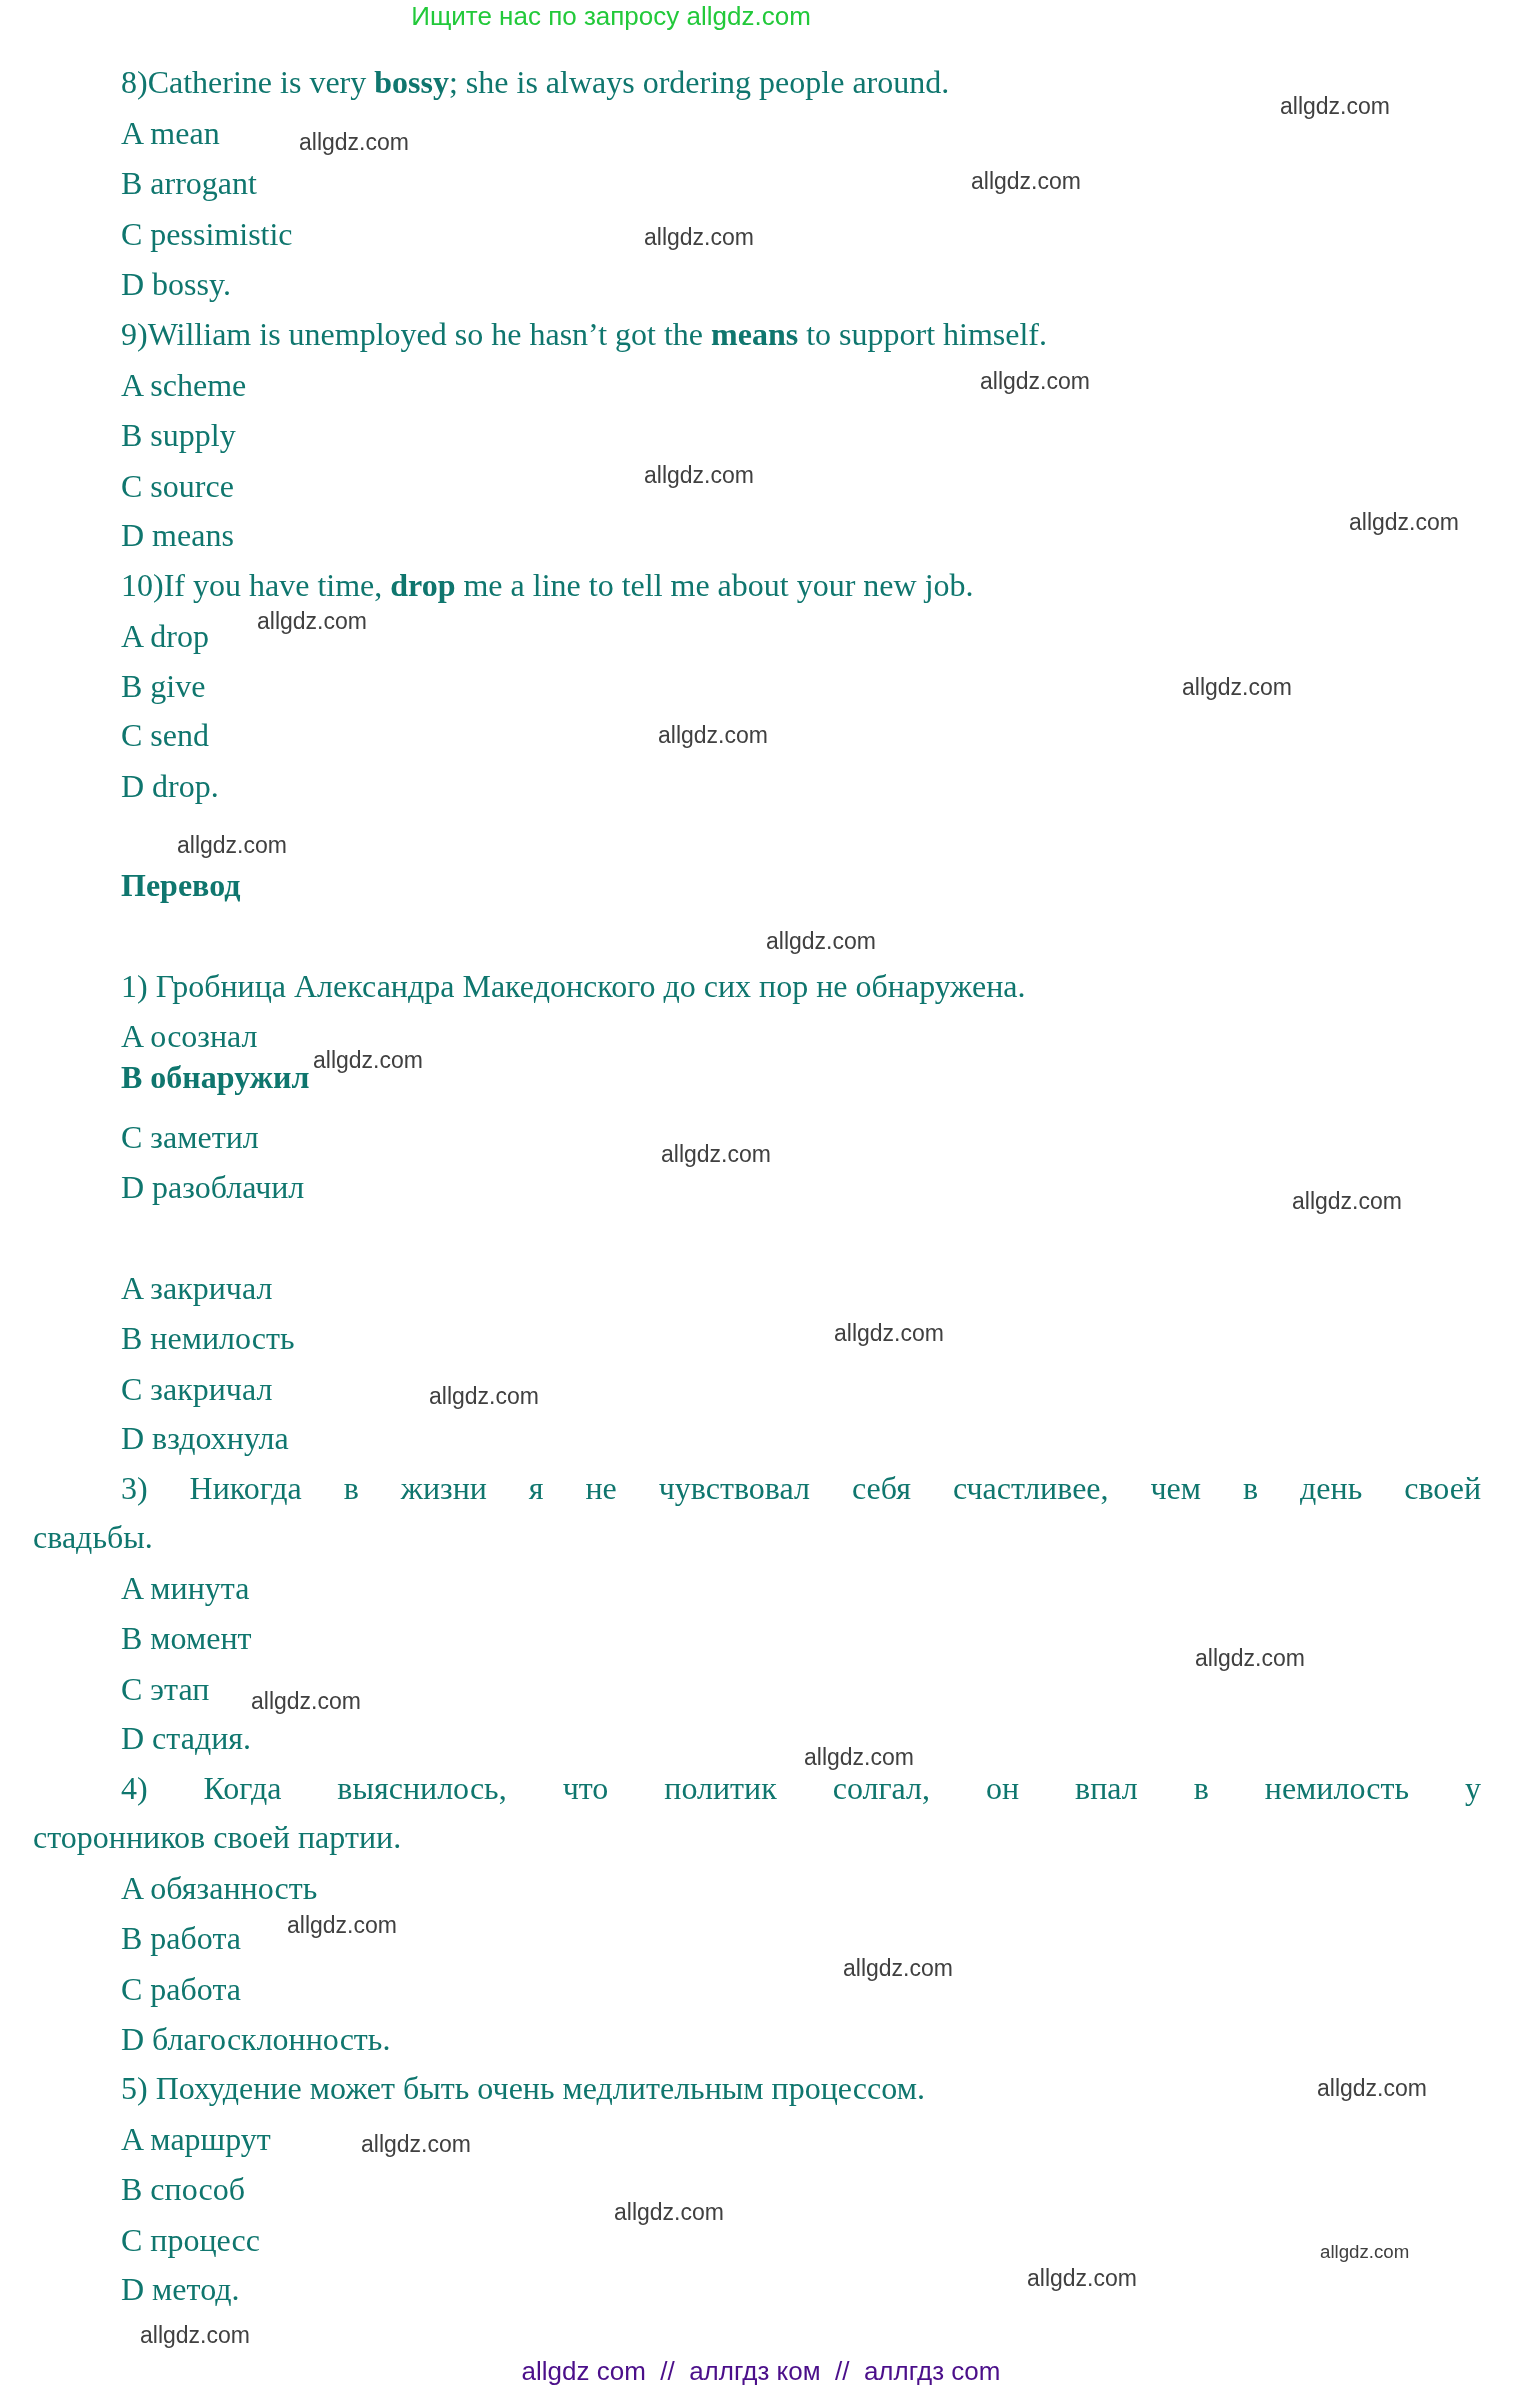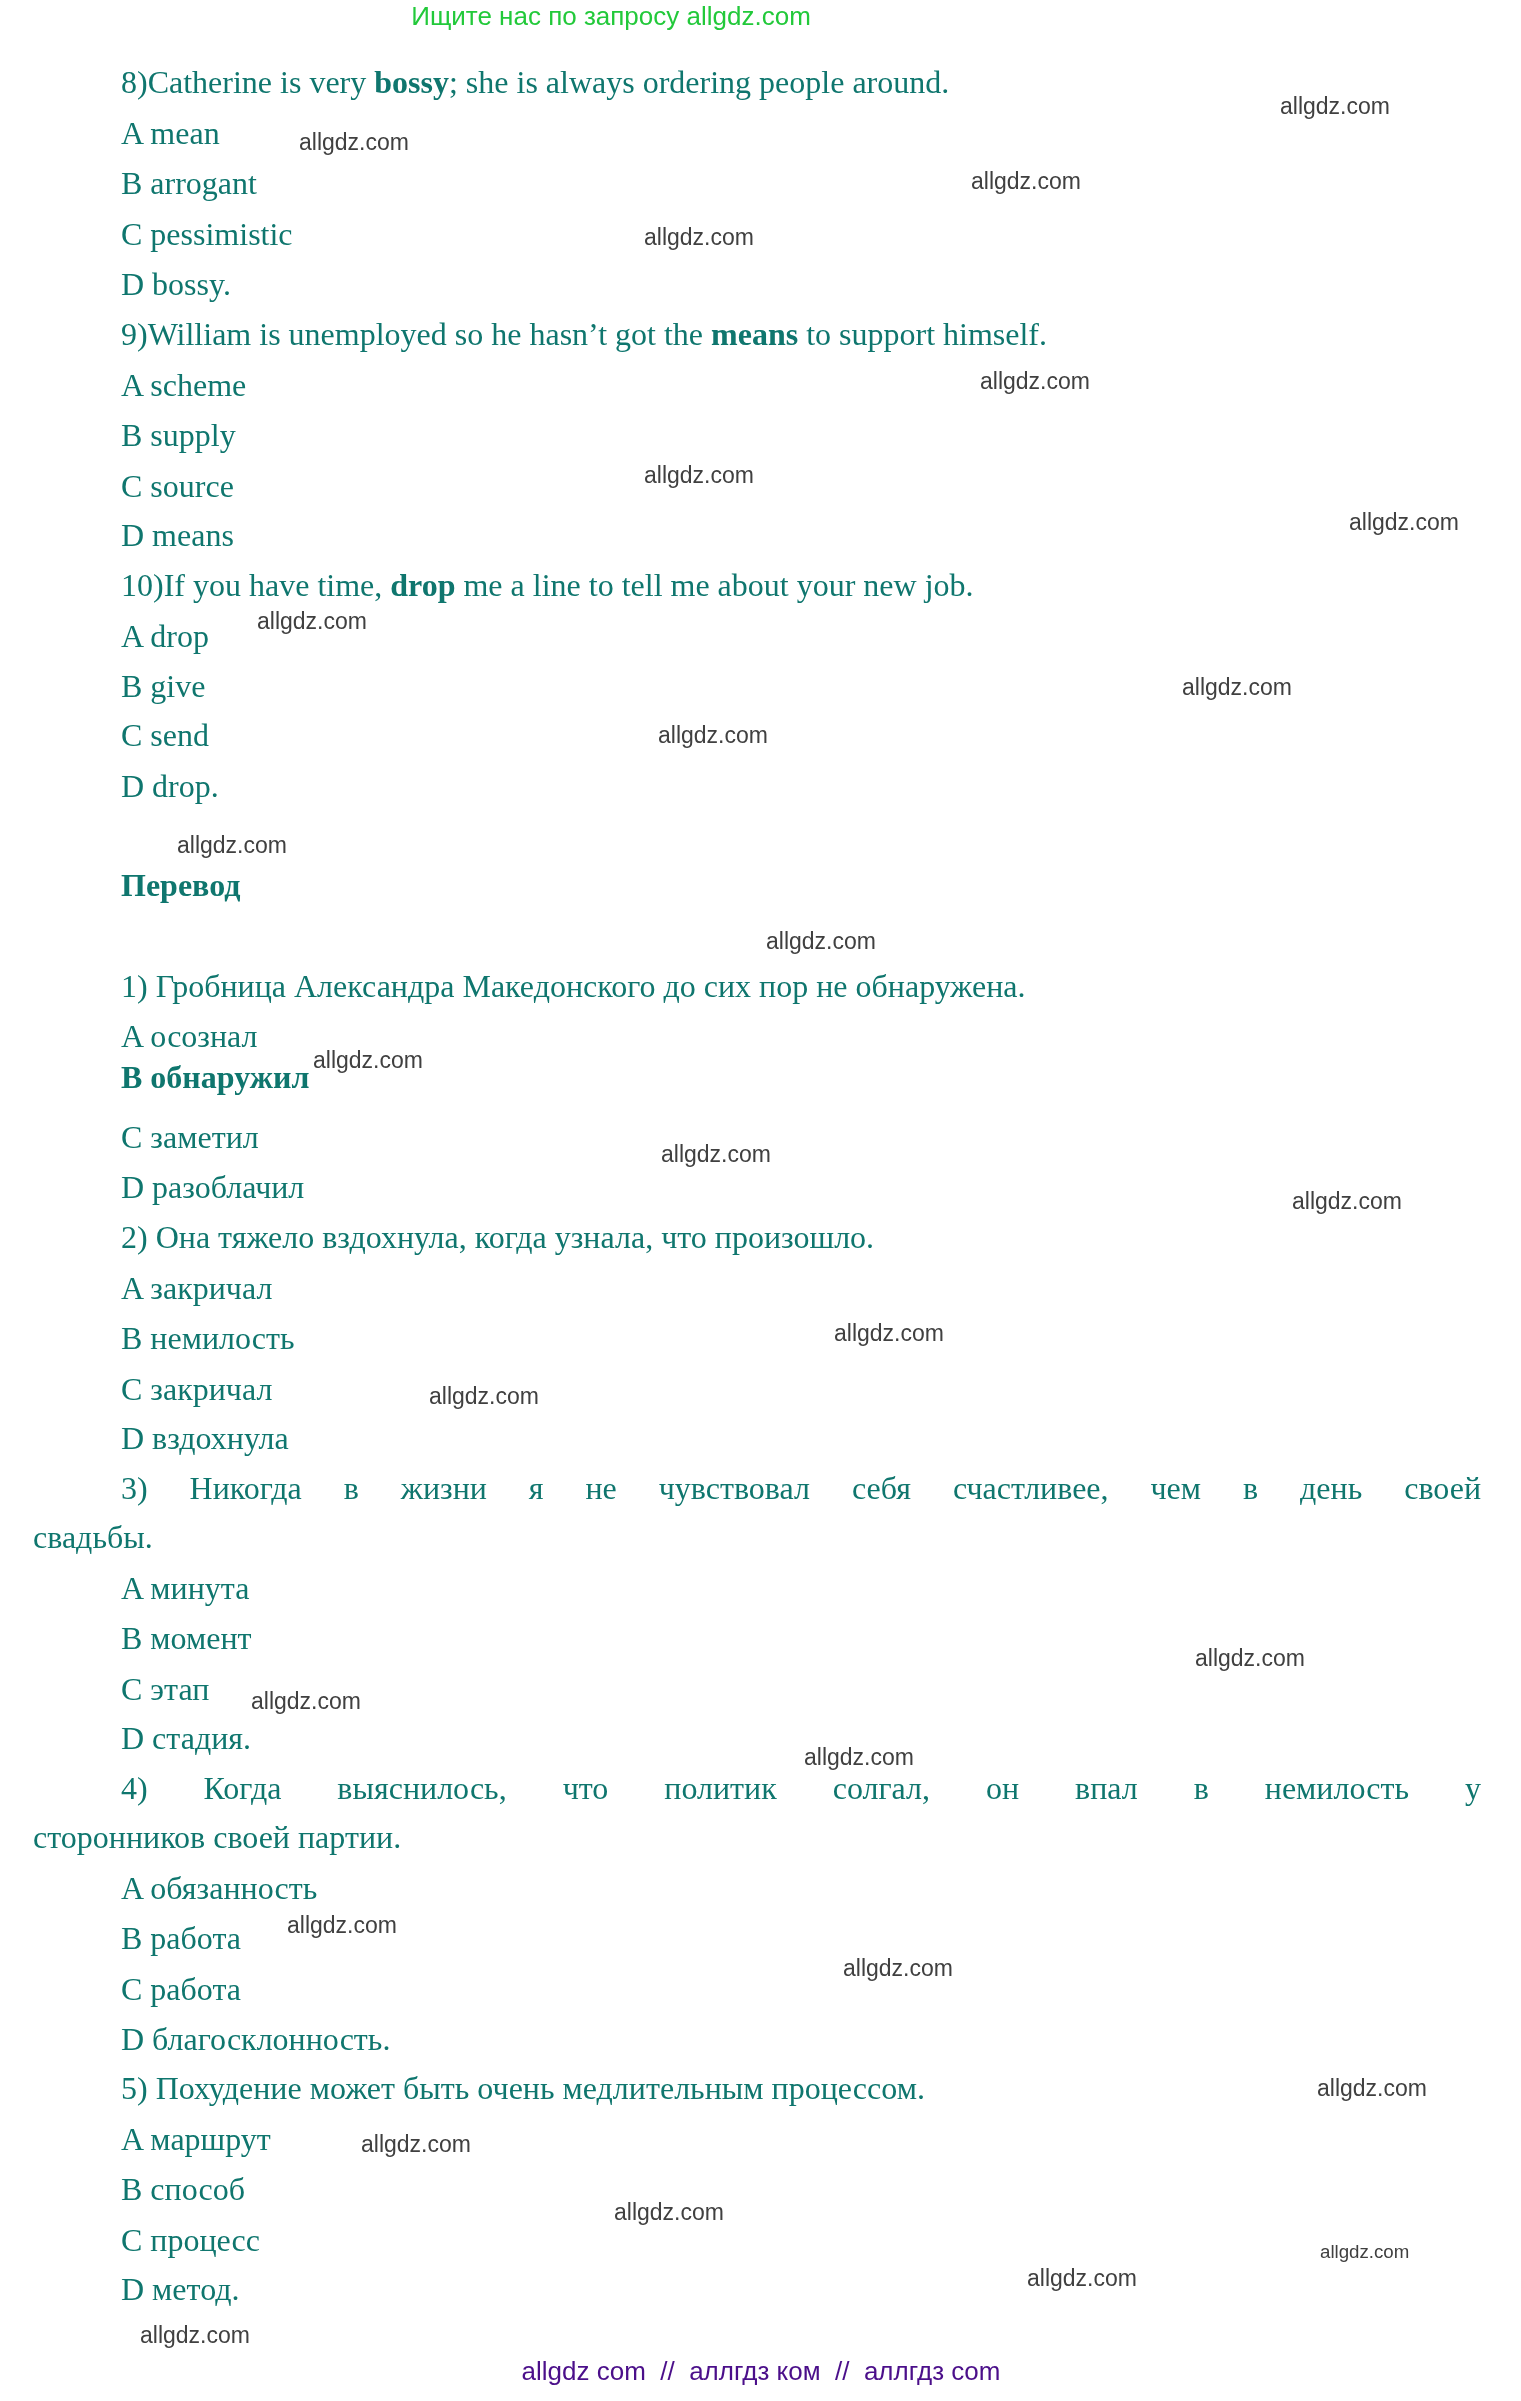--- a/index.html
+++ b/index.html
@@ -53,21 +53,20 @@
   <div class="line" style="top:762px;">D drop.</div>
 
   <div class="line heading" style="top:861px;">Перевод</div>
 
   <div class="line" style="top:962px;">1) Гробница Александра Македонского до сих пор не обнаружена.</div>
   <div class="line" style="top:1012px;">A осознал</div>
   <div class="line" style="top:1053px;font-weight:bold;">B обнаружил</div>
   <div class="line" style="top:1113px;">C заметил</div>
   <div class="line" style="top:1163px;">D разоблачил</div>
 
-  <div class="line" style="top:1213px;">2) Она тяжело вздохнула, когда узнала, что произошло.</div>
   <div class="line" style="top:1264px;">A закричал</div>
   <div class="line" style="top:1314px;">B немилость</div>
   <div class="line" style="top:1365px;">C закричал</div>
   <div class="line" style="top:1414px;">D вздохнула</div>
 
   <div class="line indent-first" style="top:1464px;">3) Никогда в жизни я не чувствовал себя счастливее, чем в день своей</div>
   <div class="line" style="top:1513px; left:33px;">свадьбы.</div>
   <div class="line" style="top:1564px;">A минута</div>
   <div class="line" style="top:1614px;">B момент</div>
   <div class="line" style="top:1665px;">C этап</div>

